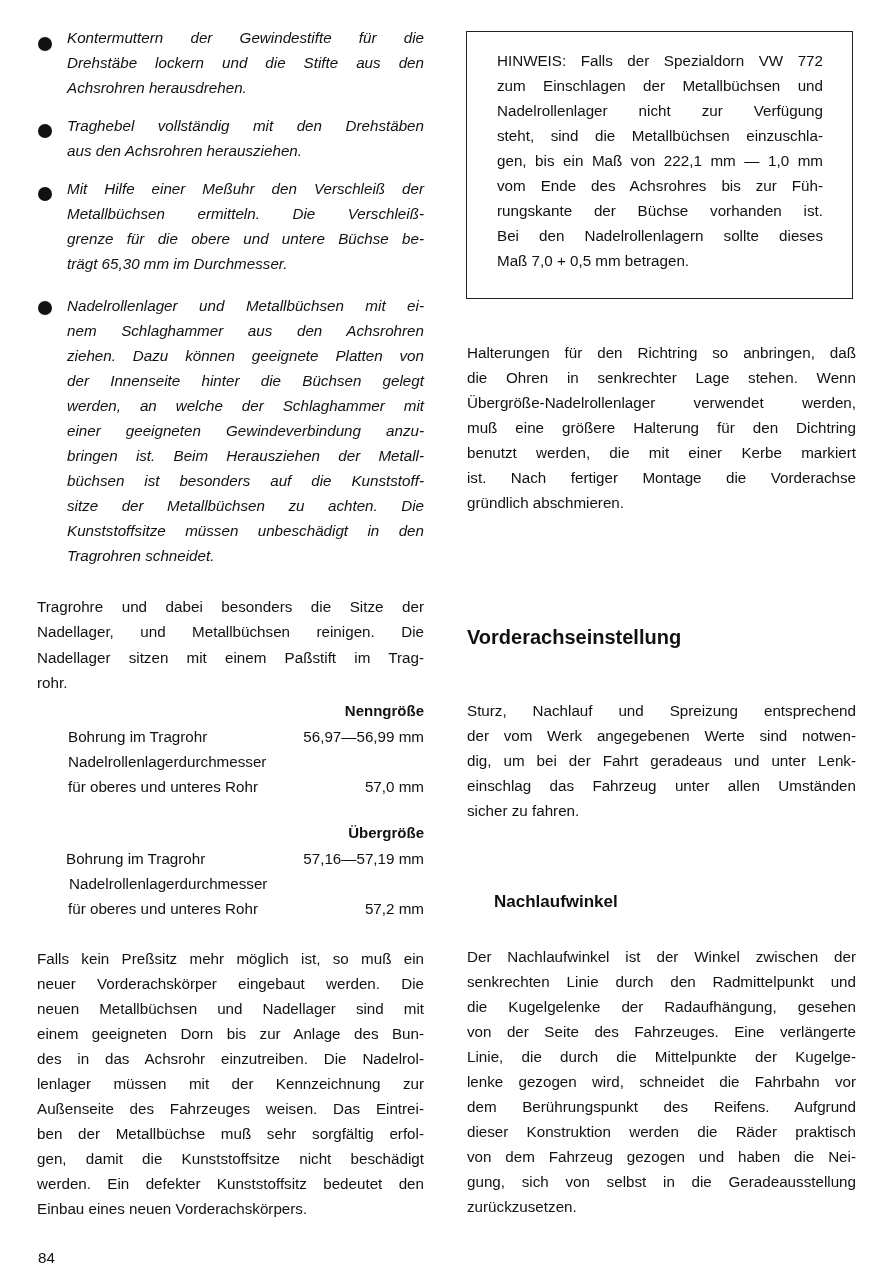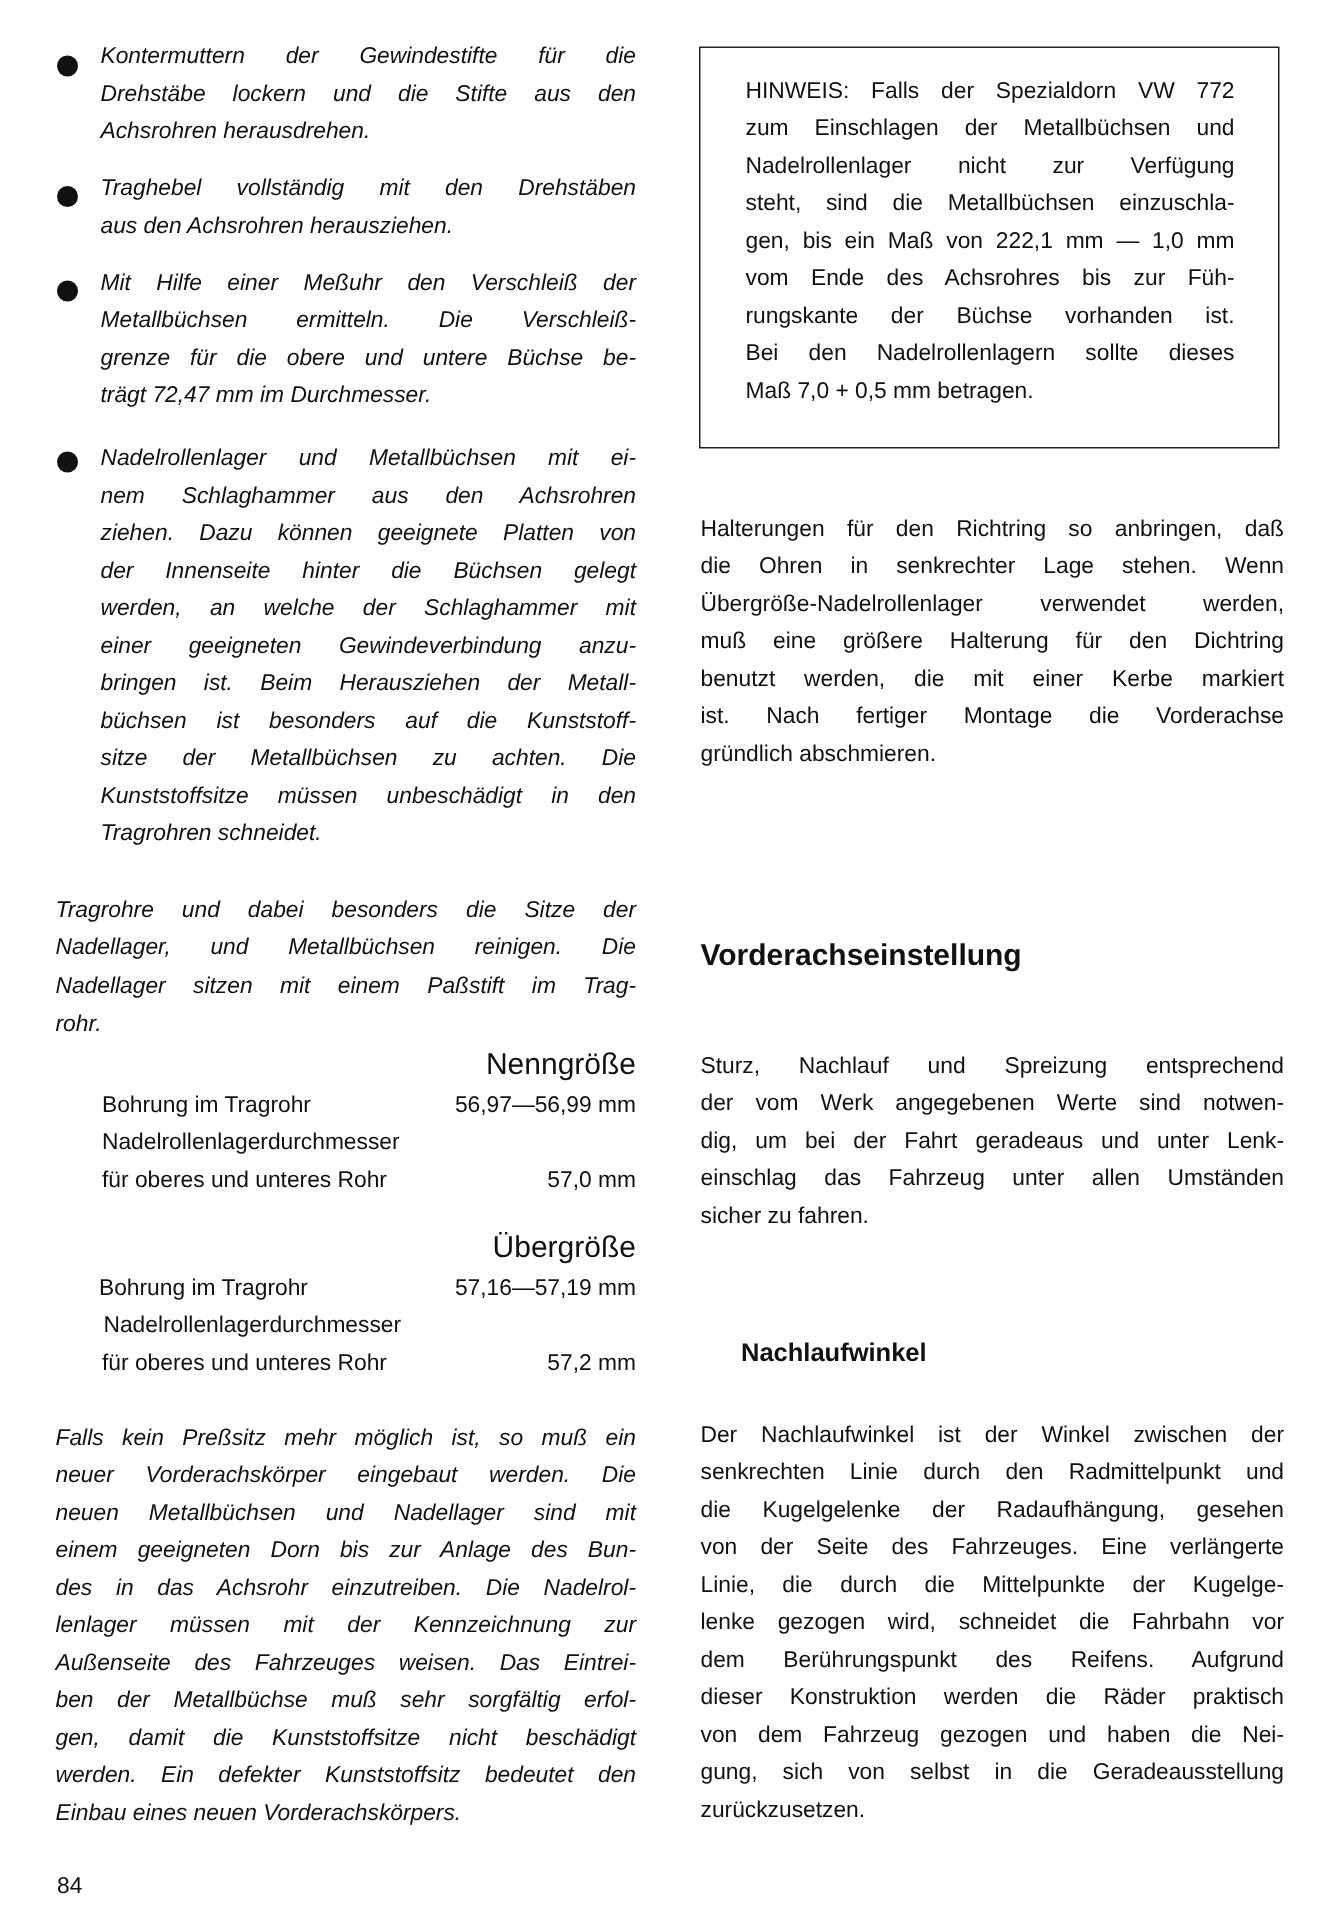--- a/index.html
+++ b/index.html
@@ -1,30 +1,30 @@
 <!DOCTYPE html>
 <html><head>
 <meta charset="utf-8">
 <style>
   html, body { margin: 0; padding: 0; background: #ffffff; }
   body { width: 891px; height: 1287px; position: relative; overflow: hidden;
          font-family: "Liberation Sans", sans-serif; color: #111; }
   .line { position: absolute; font-size: 15.2px; line-height: 25px; white-space: nowrap;
           text-align: justify; text-align-last: justify; }
   .col-l { left: 67px; width: 357px; font-style: italic; }
-  .col-l-full { left: 37px; width: 387px; font-style: italic; }
+  .col-l-full { left: 37px; width: 387px; }
   .col-r { left: 467px; width: 389px; }
   .box-line { left: 497px; width: 326px; }
   .last { text-align-last: left; }
   .bullet { position: absolute; left: 38px; width: 14px; height: 14px; border-radius: 50%; background: #111; }
   .hinweis-box { position: absolute; left: 466px; top: 31px; width: 387px; height: 268px;
                  border: 1.5px solid #222; box-sizing: border-box; }
   .spec-label { position: absolute; font-size: 15.2px; line-height: 25px; white-space: nowrap; }
   .spec-value { position: absolute; right: 467px; font-size: 15.2px; line-height: 25px; white-space: nowrap; text-align: right; }
-  .spec-head { position: absolute; right: 467px; font-size: 20px; line-height: 25px; font-weight: normal; }
+  .spec-head { position: absolute; right: 467px; font-size: 15px; line-height: 25px; font-weight: bold; }
   .h2 { position: absolute; left: 467px; font-size: 20px; font-weight: bold; line-height: 28px; }
   .h3 { position: absolute; left: 467px; font-size: 17px; font-weight: bold; line-height: 25px; margin-left: 27px; }
   .page-num { position: absolute; left: 38px; top: 1245px; font-size: 15.2px; line-height: 25px; }
 </style>
 </head>
 <body>
 
 <div>
 
   <div class="bullet" style="top:37px"></div>
@@ -33,21 +33,21 @@
   <div class="line col-l last" style="top:75px">Achsrohren herausdrehen.</div>
 
   <div class="bullet" style="top:124px"></div>
   <div class="line col-l" style="top:113px">Traghebel vollständig mit den Drehstäben</div>
   <div class="line col-l last" style="top:138px">aus den Achsrohren herausziehen.</div>
 
   <div class="bullet" style="top:187px"></div>
   <div class="line col-l" style="top:176px">Mit Hilfe einer Meßuhr den Verschleiß der</div>
   <div class="line col-l" style="top:201px">Metallbüchsen ermitteln. Die Verschleiß-</div>
   <div class="line col-l" style="top:226px">grenze für die obere und untere Büchse be-</div>
-  <div class="line col-l last" style="top:251px">trägt 72,47 mm im Durchmesser.</div>
+  <div class="line col-l last" style="top:251px">trägt 65,30 mm im Durchmesser.</div>
 
   <div class="bullet" style="top:301px"></div>
   <div class="line col-l" style="top:293px">Nadelrollenlager und Metallbüchsen mit ei-</div>
   <div class="line col-l" style="top:318px">nem Schlaghammer aus den Achsrohren</div>
   <div class="line col-l" style="top:343px">ziehen. Dazu können geeignete Platten von</div>
   <div class="line col-l" style="top:368px">der Innenseite hinter die Büchsen gelegt</div>
   <div class="line col-l" style="top:393px">werden, an welche der Schlaghammer mit</div>
   <div class="line col-l" style="top:418px">einer geeigneten Gewindeverbindung anzu-</div>
   <div class="line col-l" style="top:443px">bringen ist. Beim Herausziehen der Metall-</div>
   <div class="line col-l" style="top:468px">büchsen ist besonders auf die Kunststoff-</div>

